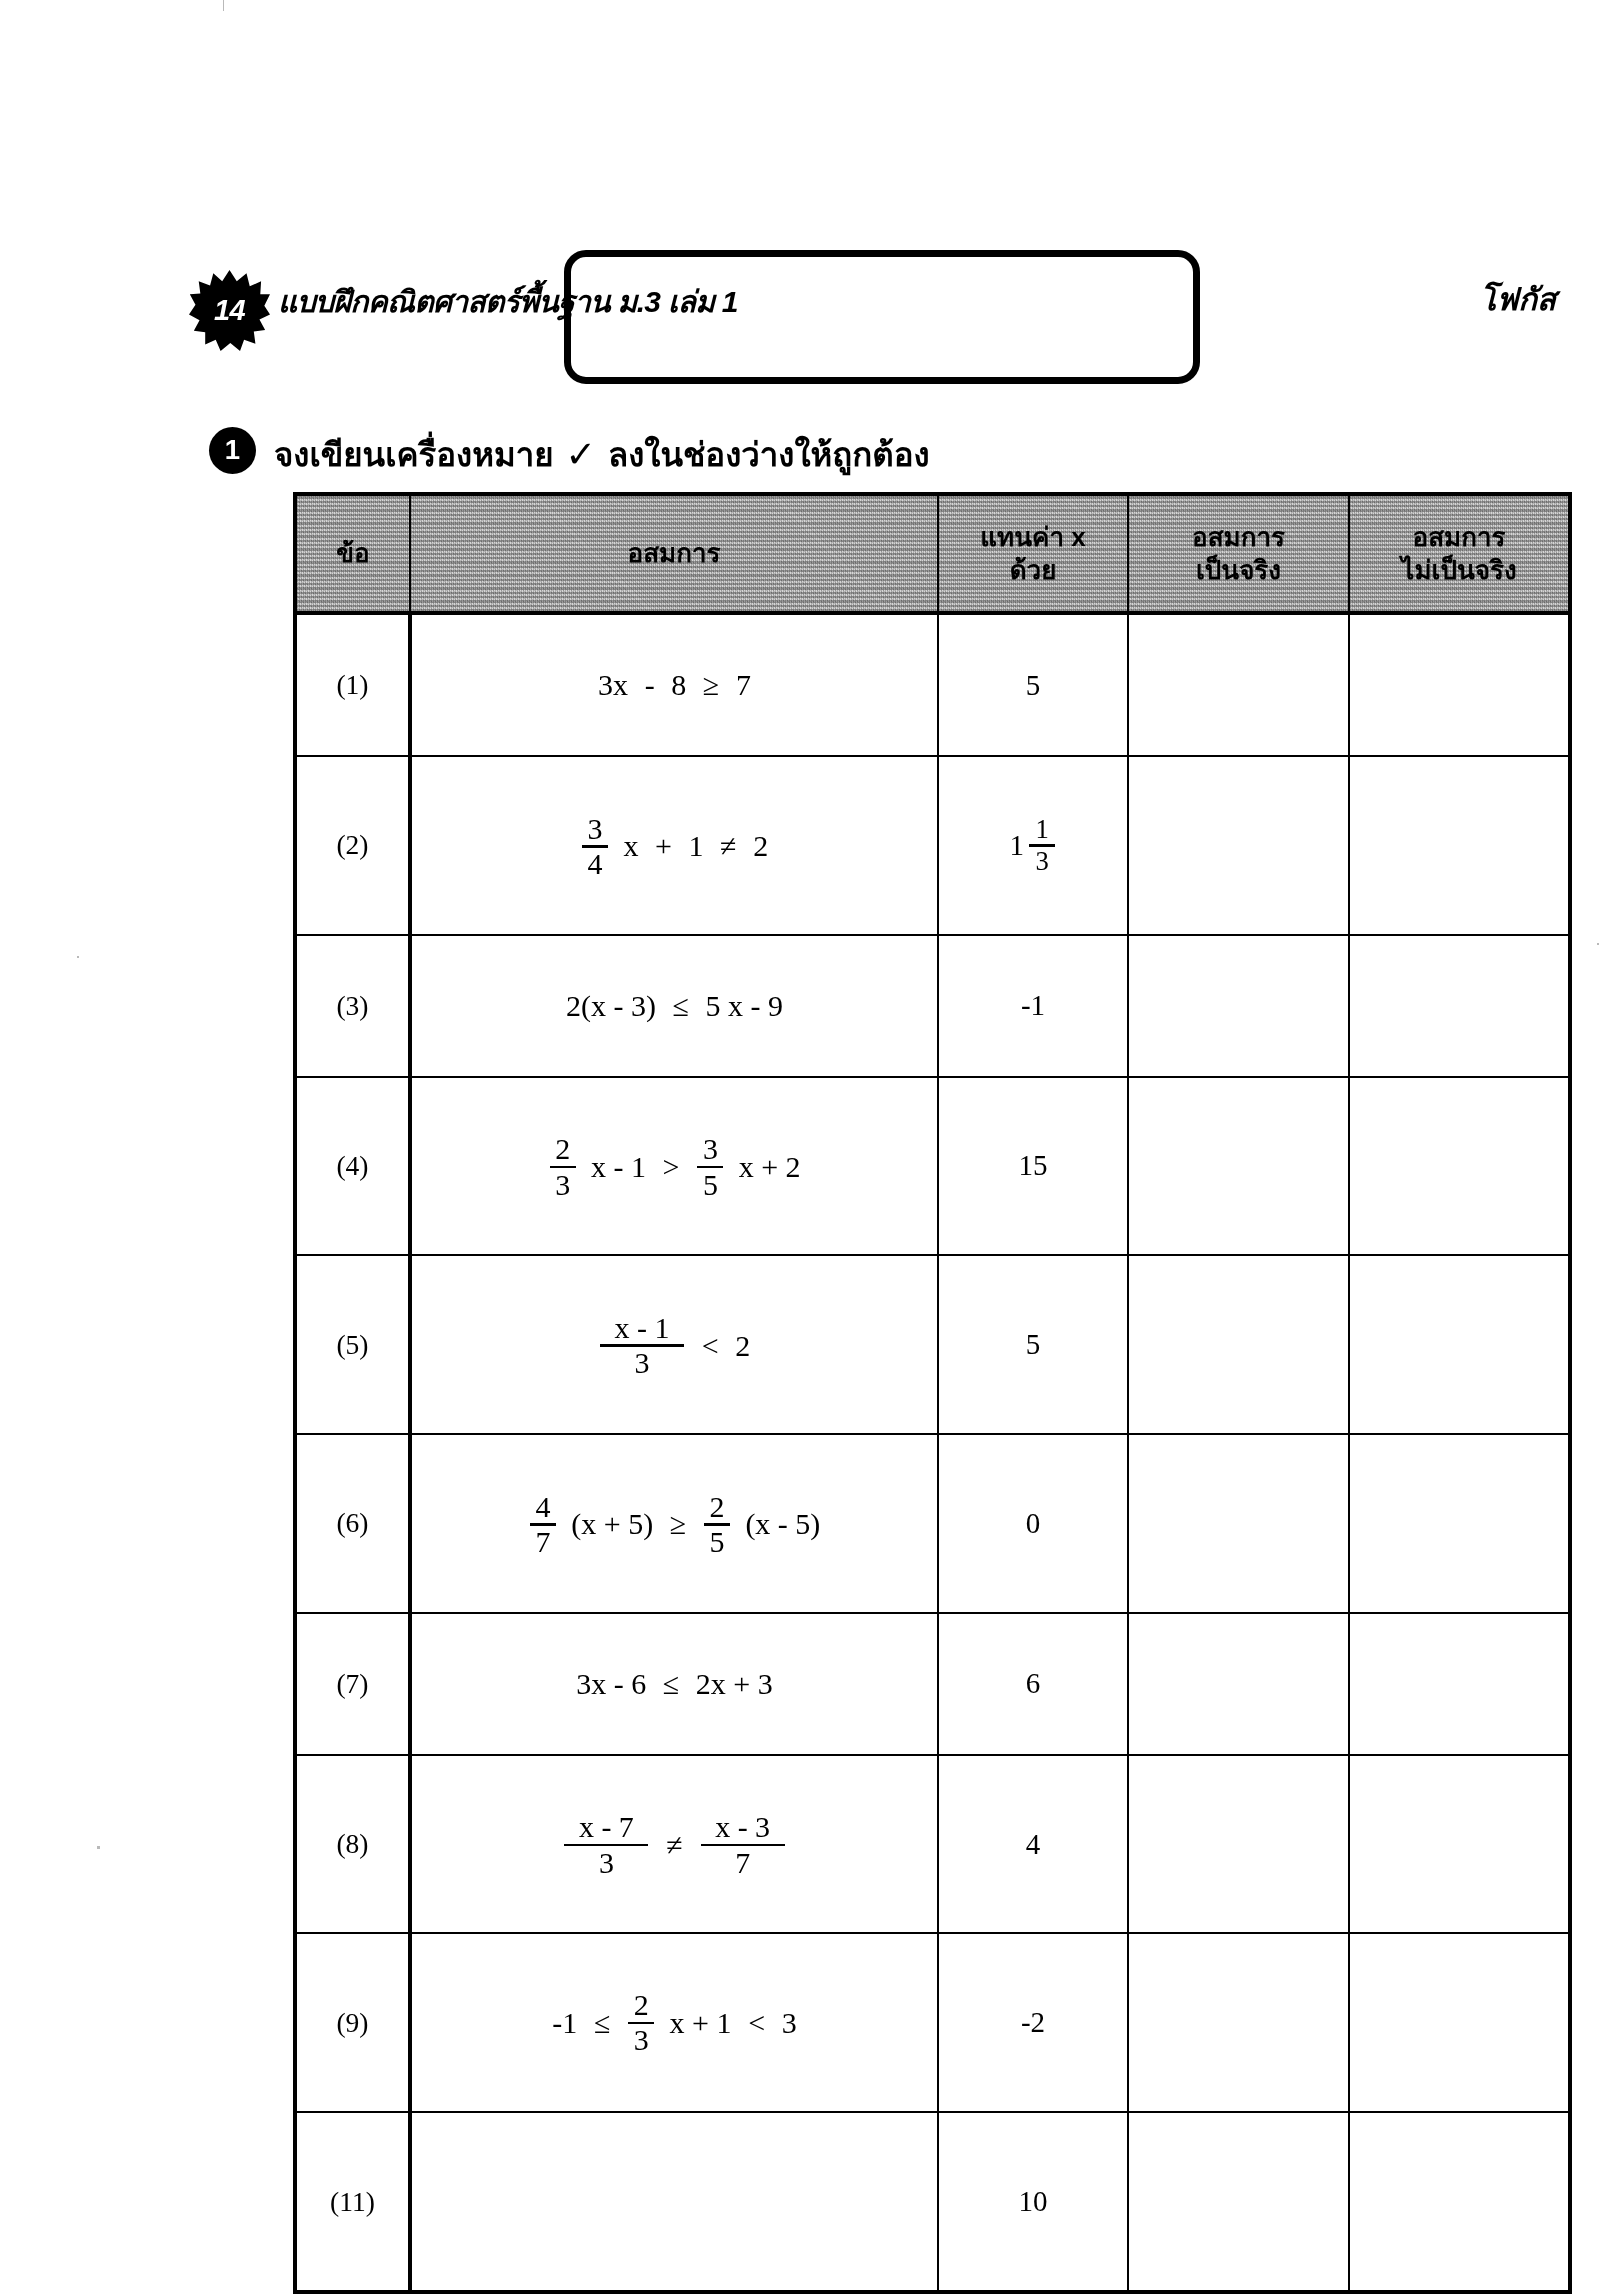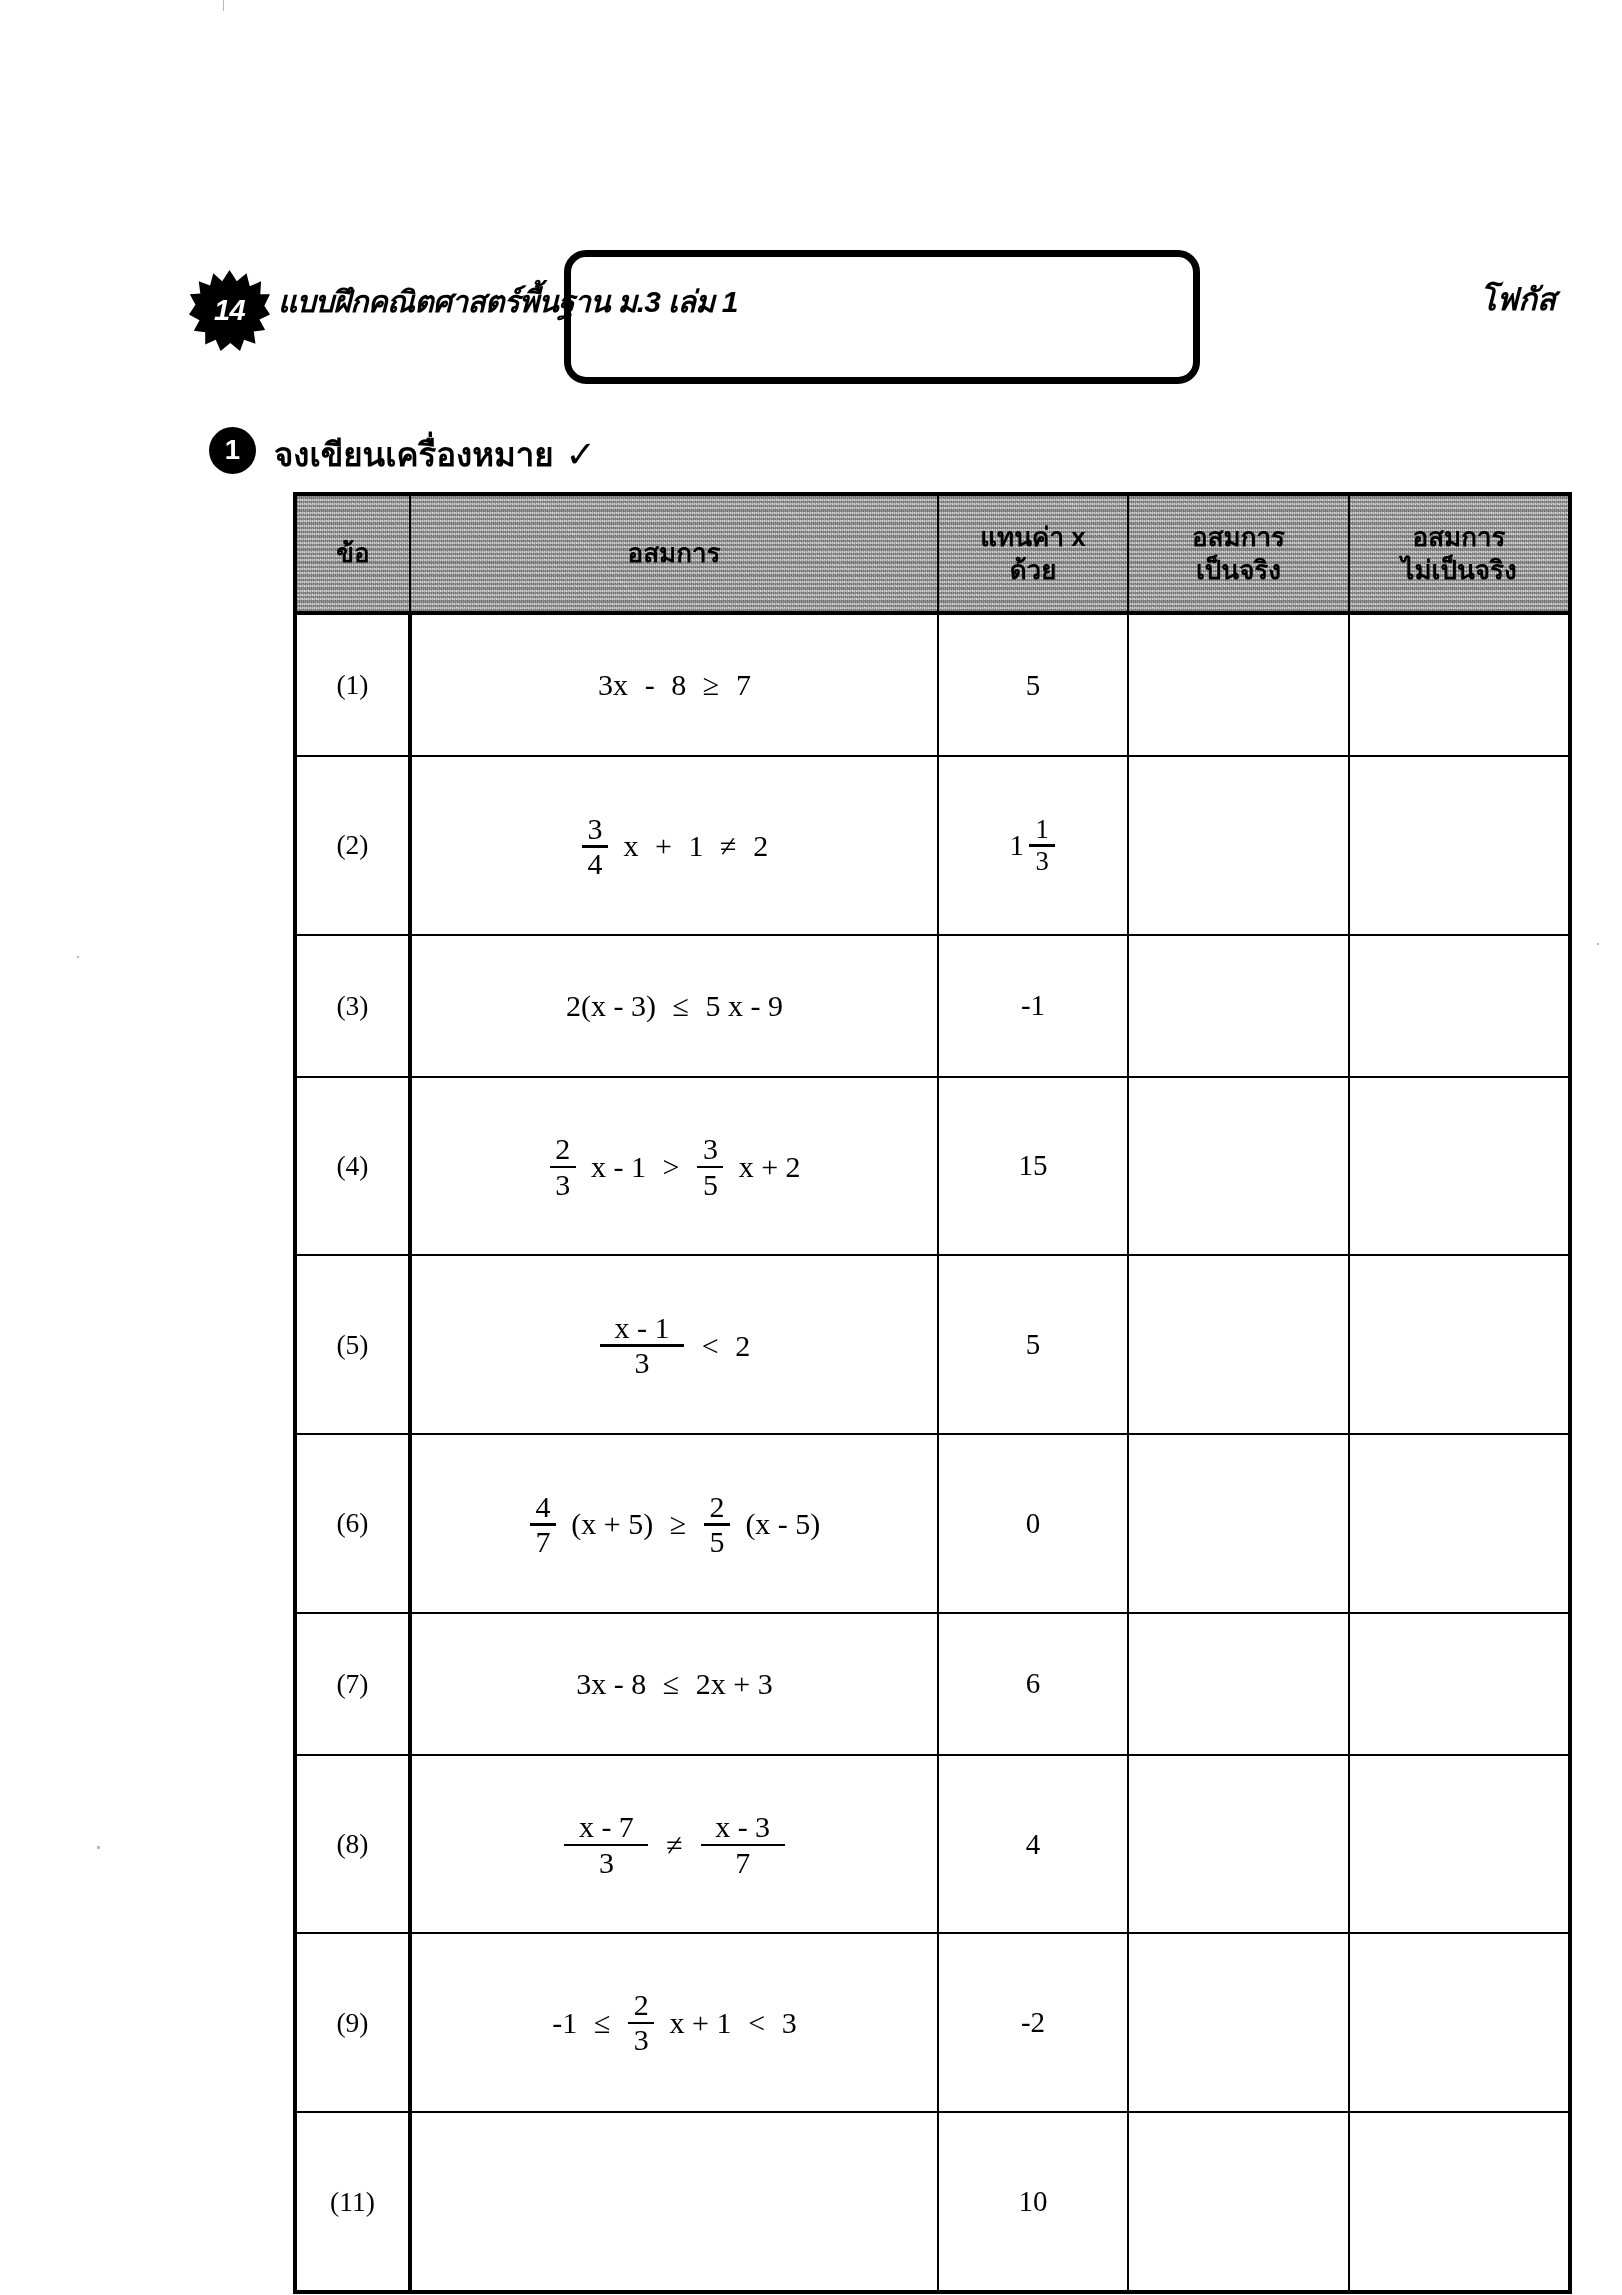--- a/index.html
+++ b/index.html
@@ -292,20 +292,21 @@
 
 <div class="title-plaque-wrap">
   <div class="title-plaque-outer"></div>
 </div>
 
 <div class="instruction-row">
   <div class="item-bullet">1</div>
   <div class="instruction-text">
     <span>จงเขียนเครื่องหมาย</span>
     <span class="check-glyph">✓</span>
+    <span>ลงในช่องว่างให้ถูกต้อง</span>
   </div>
 </div>
 
 <div class="ws-table-wrap">
 <table class="ws-table">
   <colgroup>
     <col class="c-no">
         <col class="c-ineq">
         <col class="c-sub">
         <col class="c-true">
@@ -454,21 +455,21 @@
       </td>
       <td class="cell-sub">0</td>
       <td class="cell-ans"></td>
       <td class="cell-ans"></td>
     </tr>
 
     <tr>
       <td class="cell-no">(7)</td>
       <td class="cell-ineq">
         <span class="expr">
-          <span class="tok">3x - 8</span>
+          <span class="tok">3x - 6</span>
           <span class="op">≤</span>
           <span class="tok">2x + 3</span>
         </span>
       </td>
       <td class="cell-sub">6</td>
       <td class="cell-ans"></td>
       <td class="cell-ans"></td>
     </tr>
 
     <tr class="tall">

